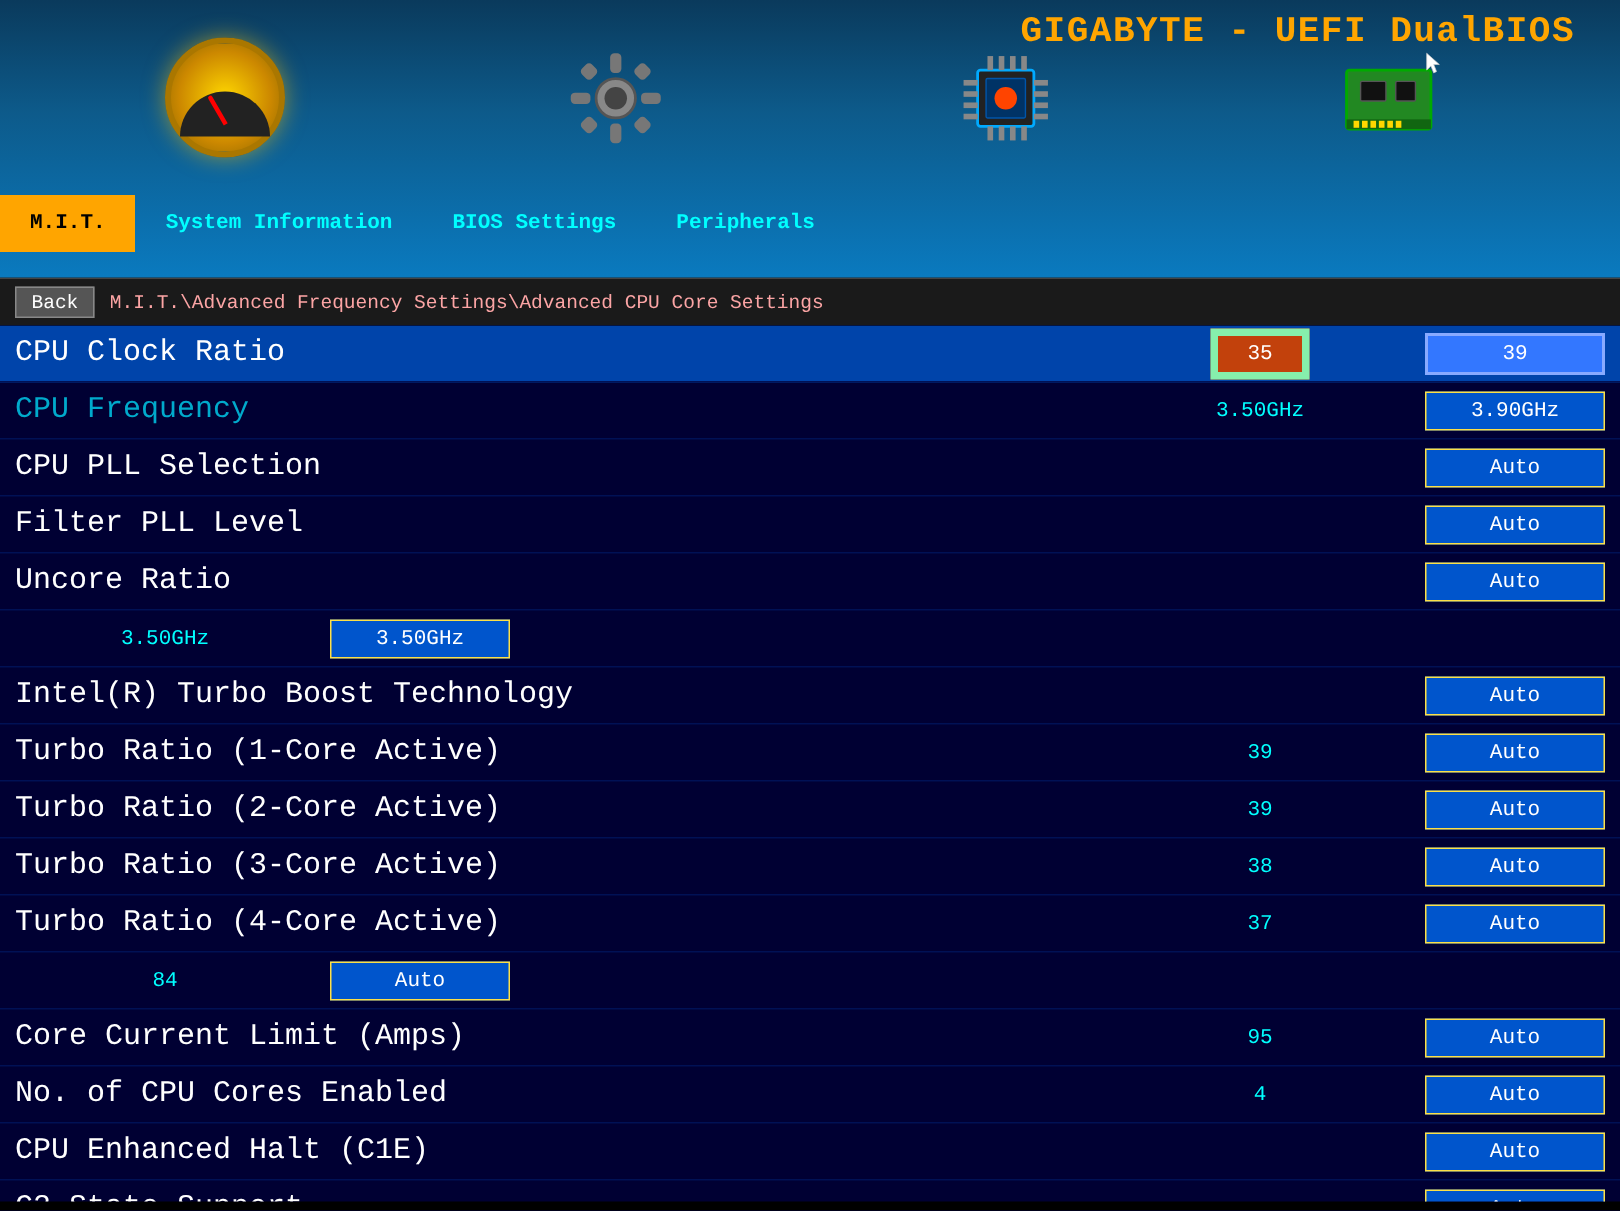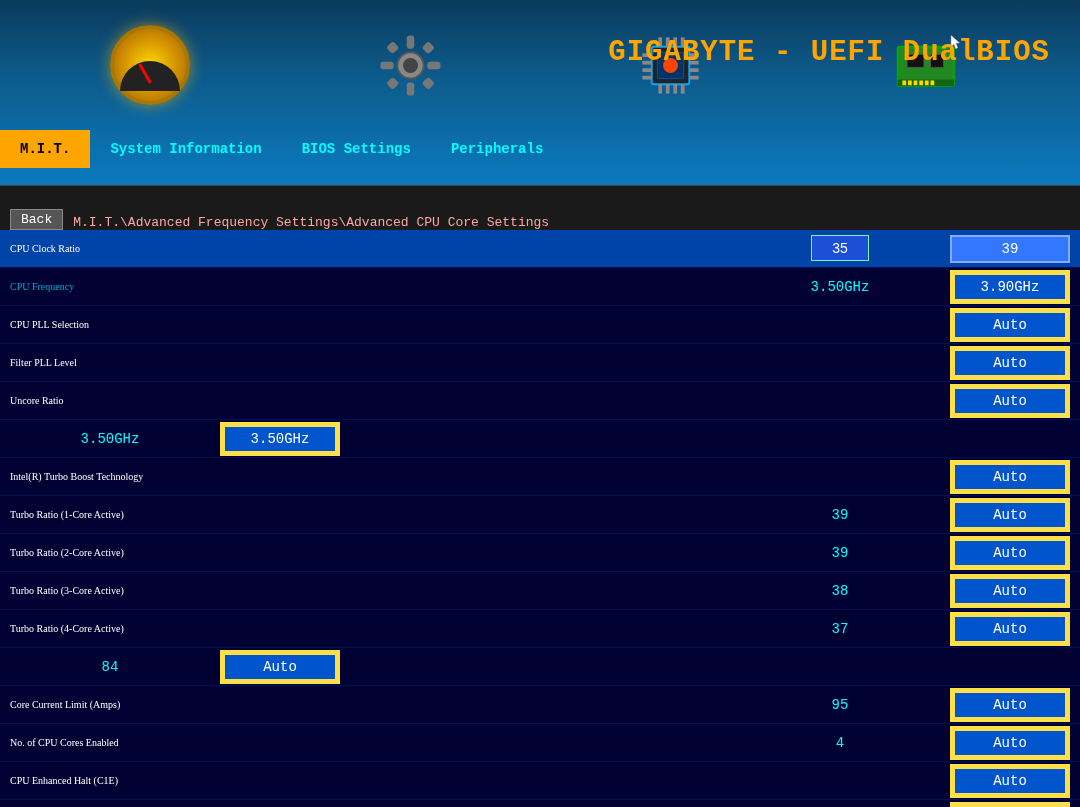--- a/index.html
+++ b/index.html
@@ -15,23 +15,23 @@
 
     
     .header {
       background: linear-gradient(180deg, #0a3a5c 0%, #0d5a8a 40%, #0a7abf 100%);
       height: 185px;
       position: relative;
     }
 
     .brand-title {
       position: absolute;
-      top: 36px;
+      top: 8px;
       right: 30px;
-      font-size: 29px;
+      font-size: 24px;
       font-weight: bold;
       color: white;
       letter-spacing: 1px;
     }
 
     .brand-title span {
       color: #FFA500;
     }
 
     
@@ -128,23 +128,23 @@
 
     .nav-tab.inactive {
       background: transparent;
       color: #00FFFF;
     }
 
     
     .breadcrumb-bar {
       background: #1a1a1a;
       border-top: 1px solid #444;
-      height: 45px;
-      display: flex;
-      align-items: flex-end;
+      height: 32px;
+      display: flex;
+      align-items: center;
       padding: 0 10px;
       font-size: 13px;
       color: #ffffff;
     }
 
     .breadcrumb-back {
       background: #555;
       color: white;
       padding: 2px 10px;
       margin-right: 10px;
@@ -183,23 +183,23 @@
     .settings-row.highlighted {
       background: #0044aa;
     }
 
     .settings-row.dimmed .setting-name {
       color: #00AACC;
     }
 
     .setting-name {
       flex: 1;
-      font-size: 10px;
+      font-size: 20px;
       color: #00FFFF;
-      font-family: Liberation Serif, serif;
+      font-family: Liberation Mono, monospace;
     }
 
     .setting-name.white {
       color: #ffffff;
     }
 
     .setting-value-center {
       width: 200px;
       text-align: center;
       font-size: 14px;
@@ -208,36 +208,36 @@
     }
 
     .setting-value-right {
       width: 120px;
       background: #0055cc;
       text-align: center;
       font-size: 14px;
       color: #ffffff;
       font-family: 'Courier New', monospace;
       padding: 4px 8px;
-      border: 5px solid #fde047;
+      border: 1px solid #fde047;
       margin-left: 10px;
     }
 
     .setting-value-right.highlighted-val {
       background: #3377ff;
       border: 2px solid #88aaff;
     }
 
     
     .first-row-value-center {
-      background: #1d4ed8;
-      border: 1px solid #86efac;
+      background: #c2410c;
+      border: 5px solid #86efac;
       padding: 4px 20px;
       color: white;
-      font-family: Liberation Sans, sans-serif;
+      font-family: Liberation Mono, monospace;
       font-size: 14px;
     }
 
   </style>
 </head>
 <body>
 
 <div class="header">
 
   <div class="brand-title">

